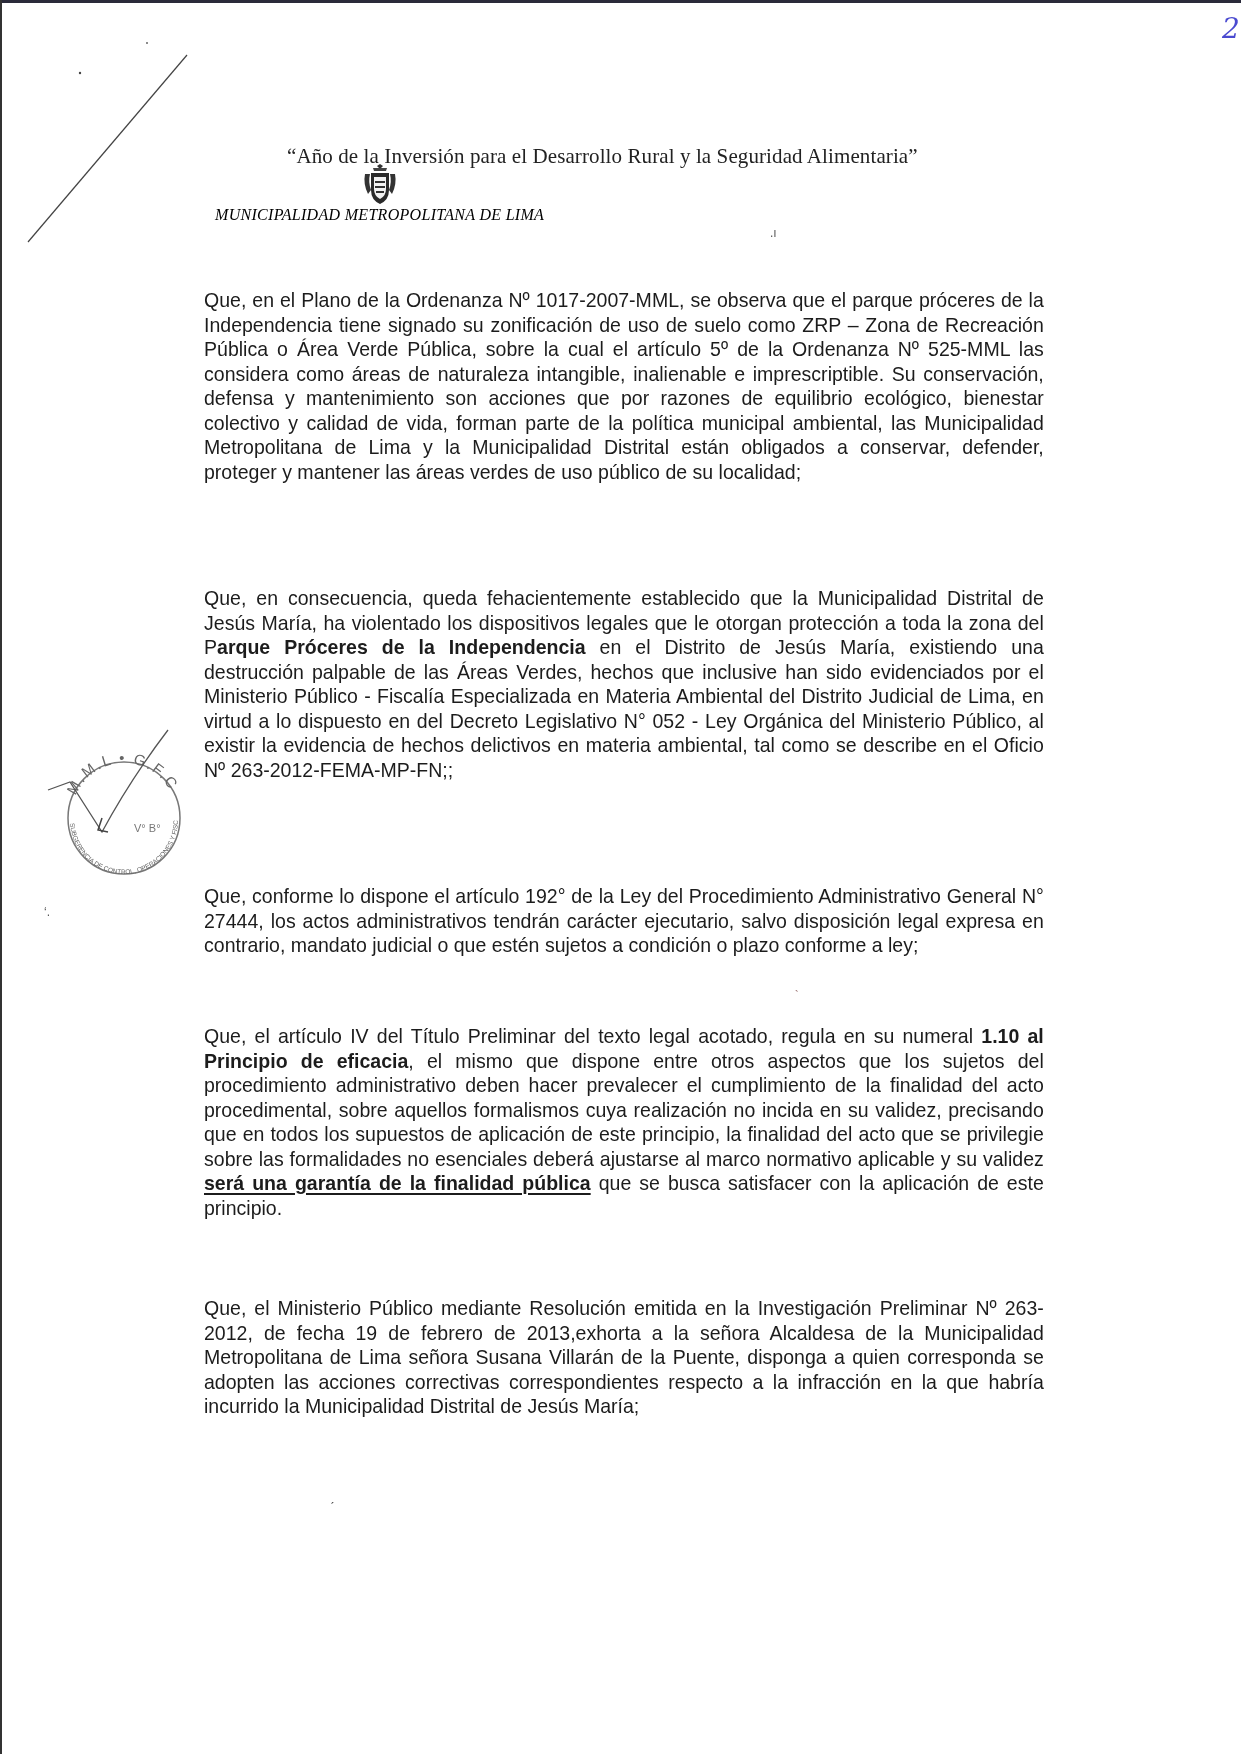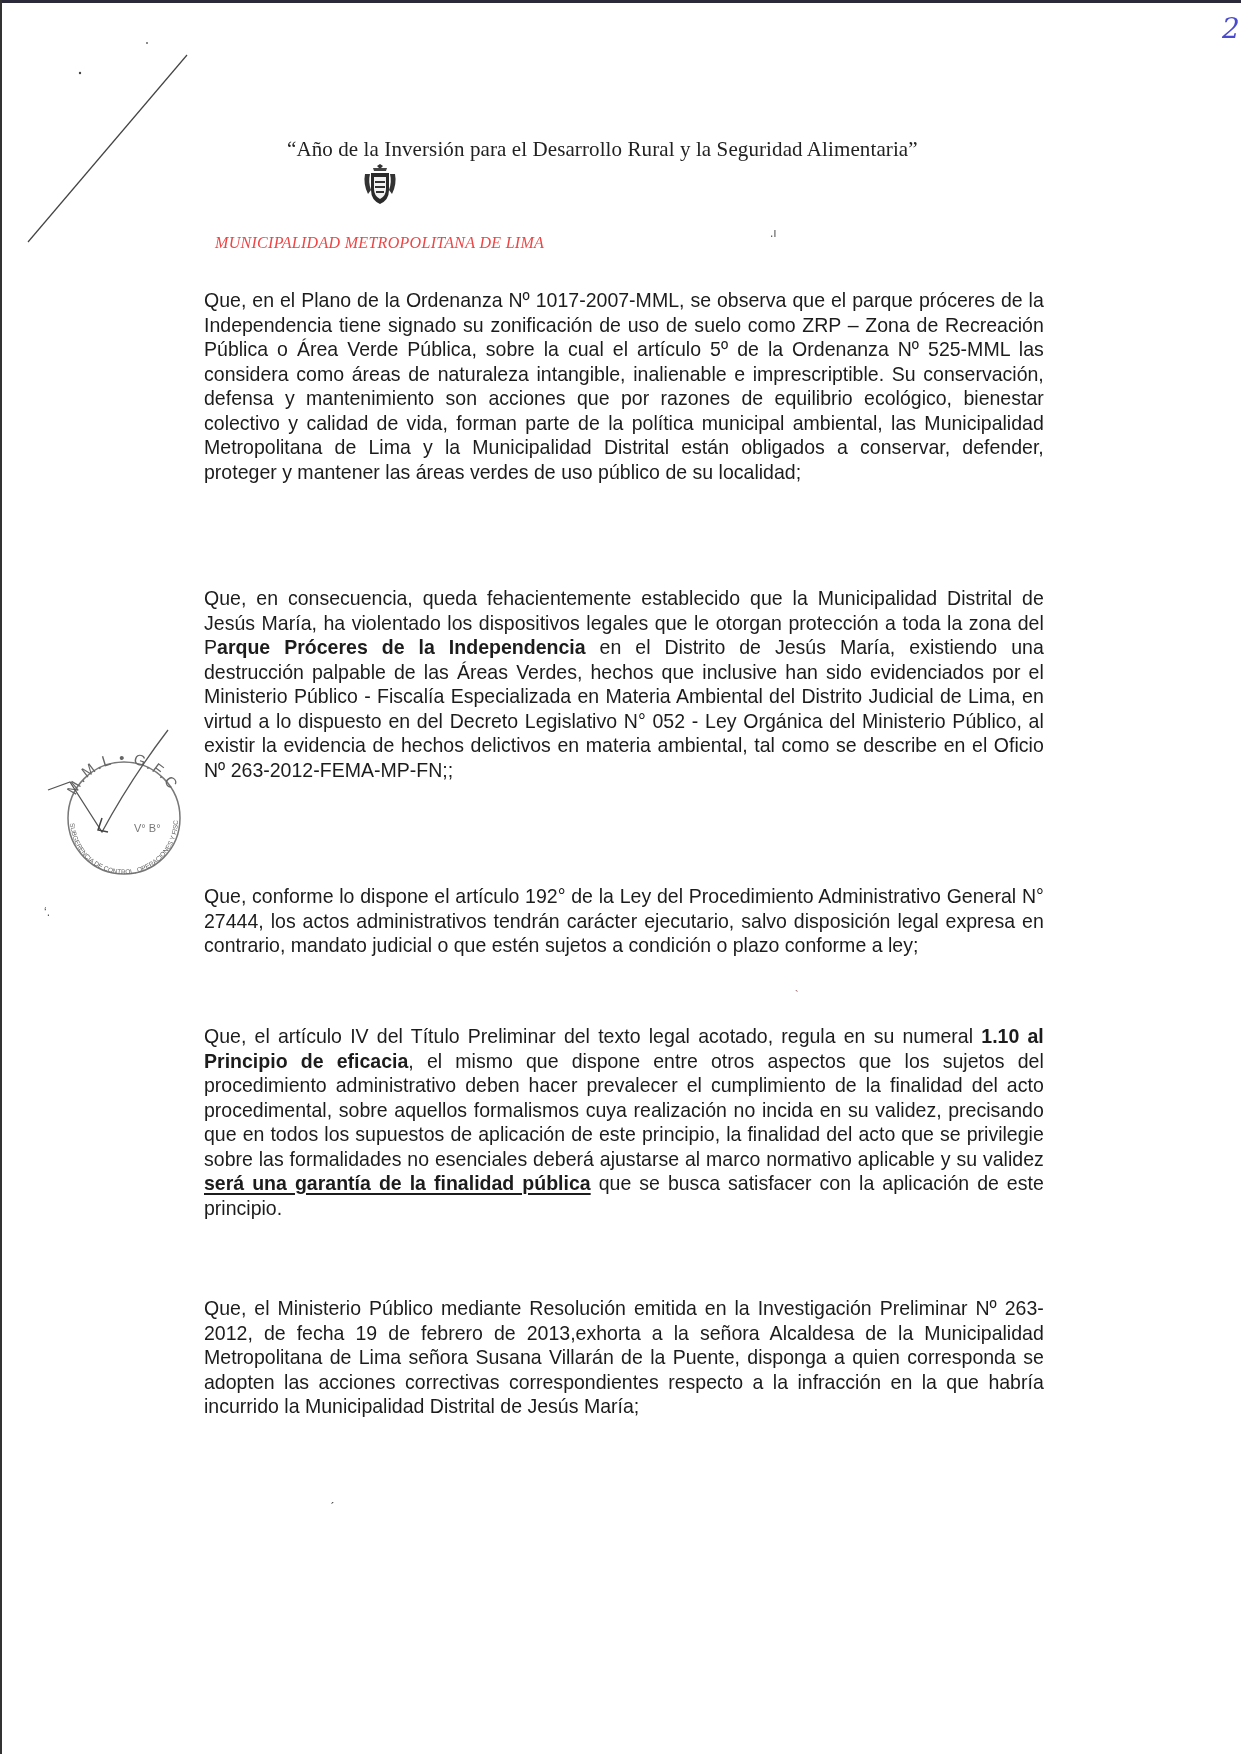--- a/index.html
+++ b/index.html
@@ -33,39 +33,39 @@
       font-style: italic;
       font-size: 28px;
       color: #4a4ad0;
     }
     .diag-line {
       position: absolute;
       left: 0; top: 0;
     }
     .motto {
       position: absolute;
-      left: 287px; top: 137px;
+      left: 287px; top: 144px;
       font-family: "Liberation Serif", serif;
       font-size: 21px;
       color: #222;
       white-space: nowrap;
       letter-spacing: 0.1px;
     }
     .crest {
       position: absolute;
       left: 363px; top: 164px;
       width: 34px; height: 42px;
     }
     .institution {
       position: absolute;
-      left: 215px; top: 234px;
+      left: 215px; top: 206px;
       font-family: "Liberation Serif", serif;
       font-style: italic;
       font-size: 16px;
-      color: #ef4444;
+      color: #000000;
       letter-spacing: 0.3px;
       white-space: nowrap;
     }
     .stray-mark {
       position: absolute;
       font-family: "Liberation Sans", sans-serif;
       font-size: 12px;
       color: #555;
     }
     .body-text {

